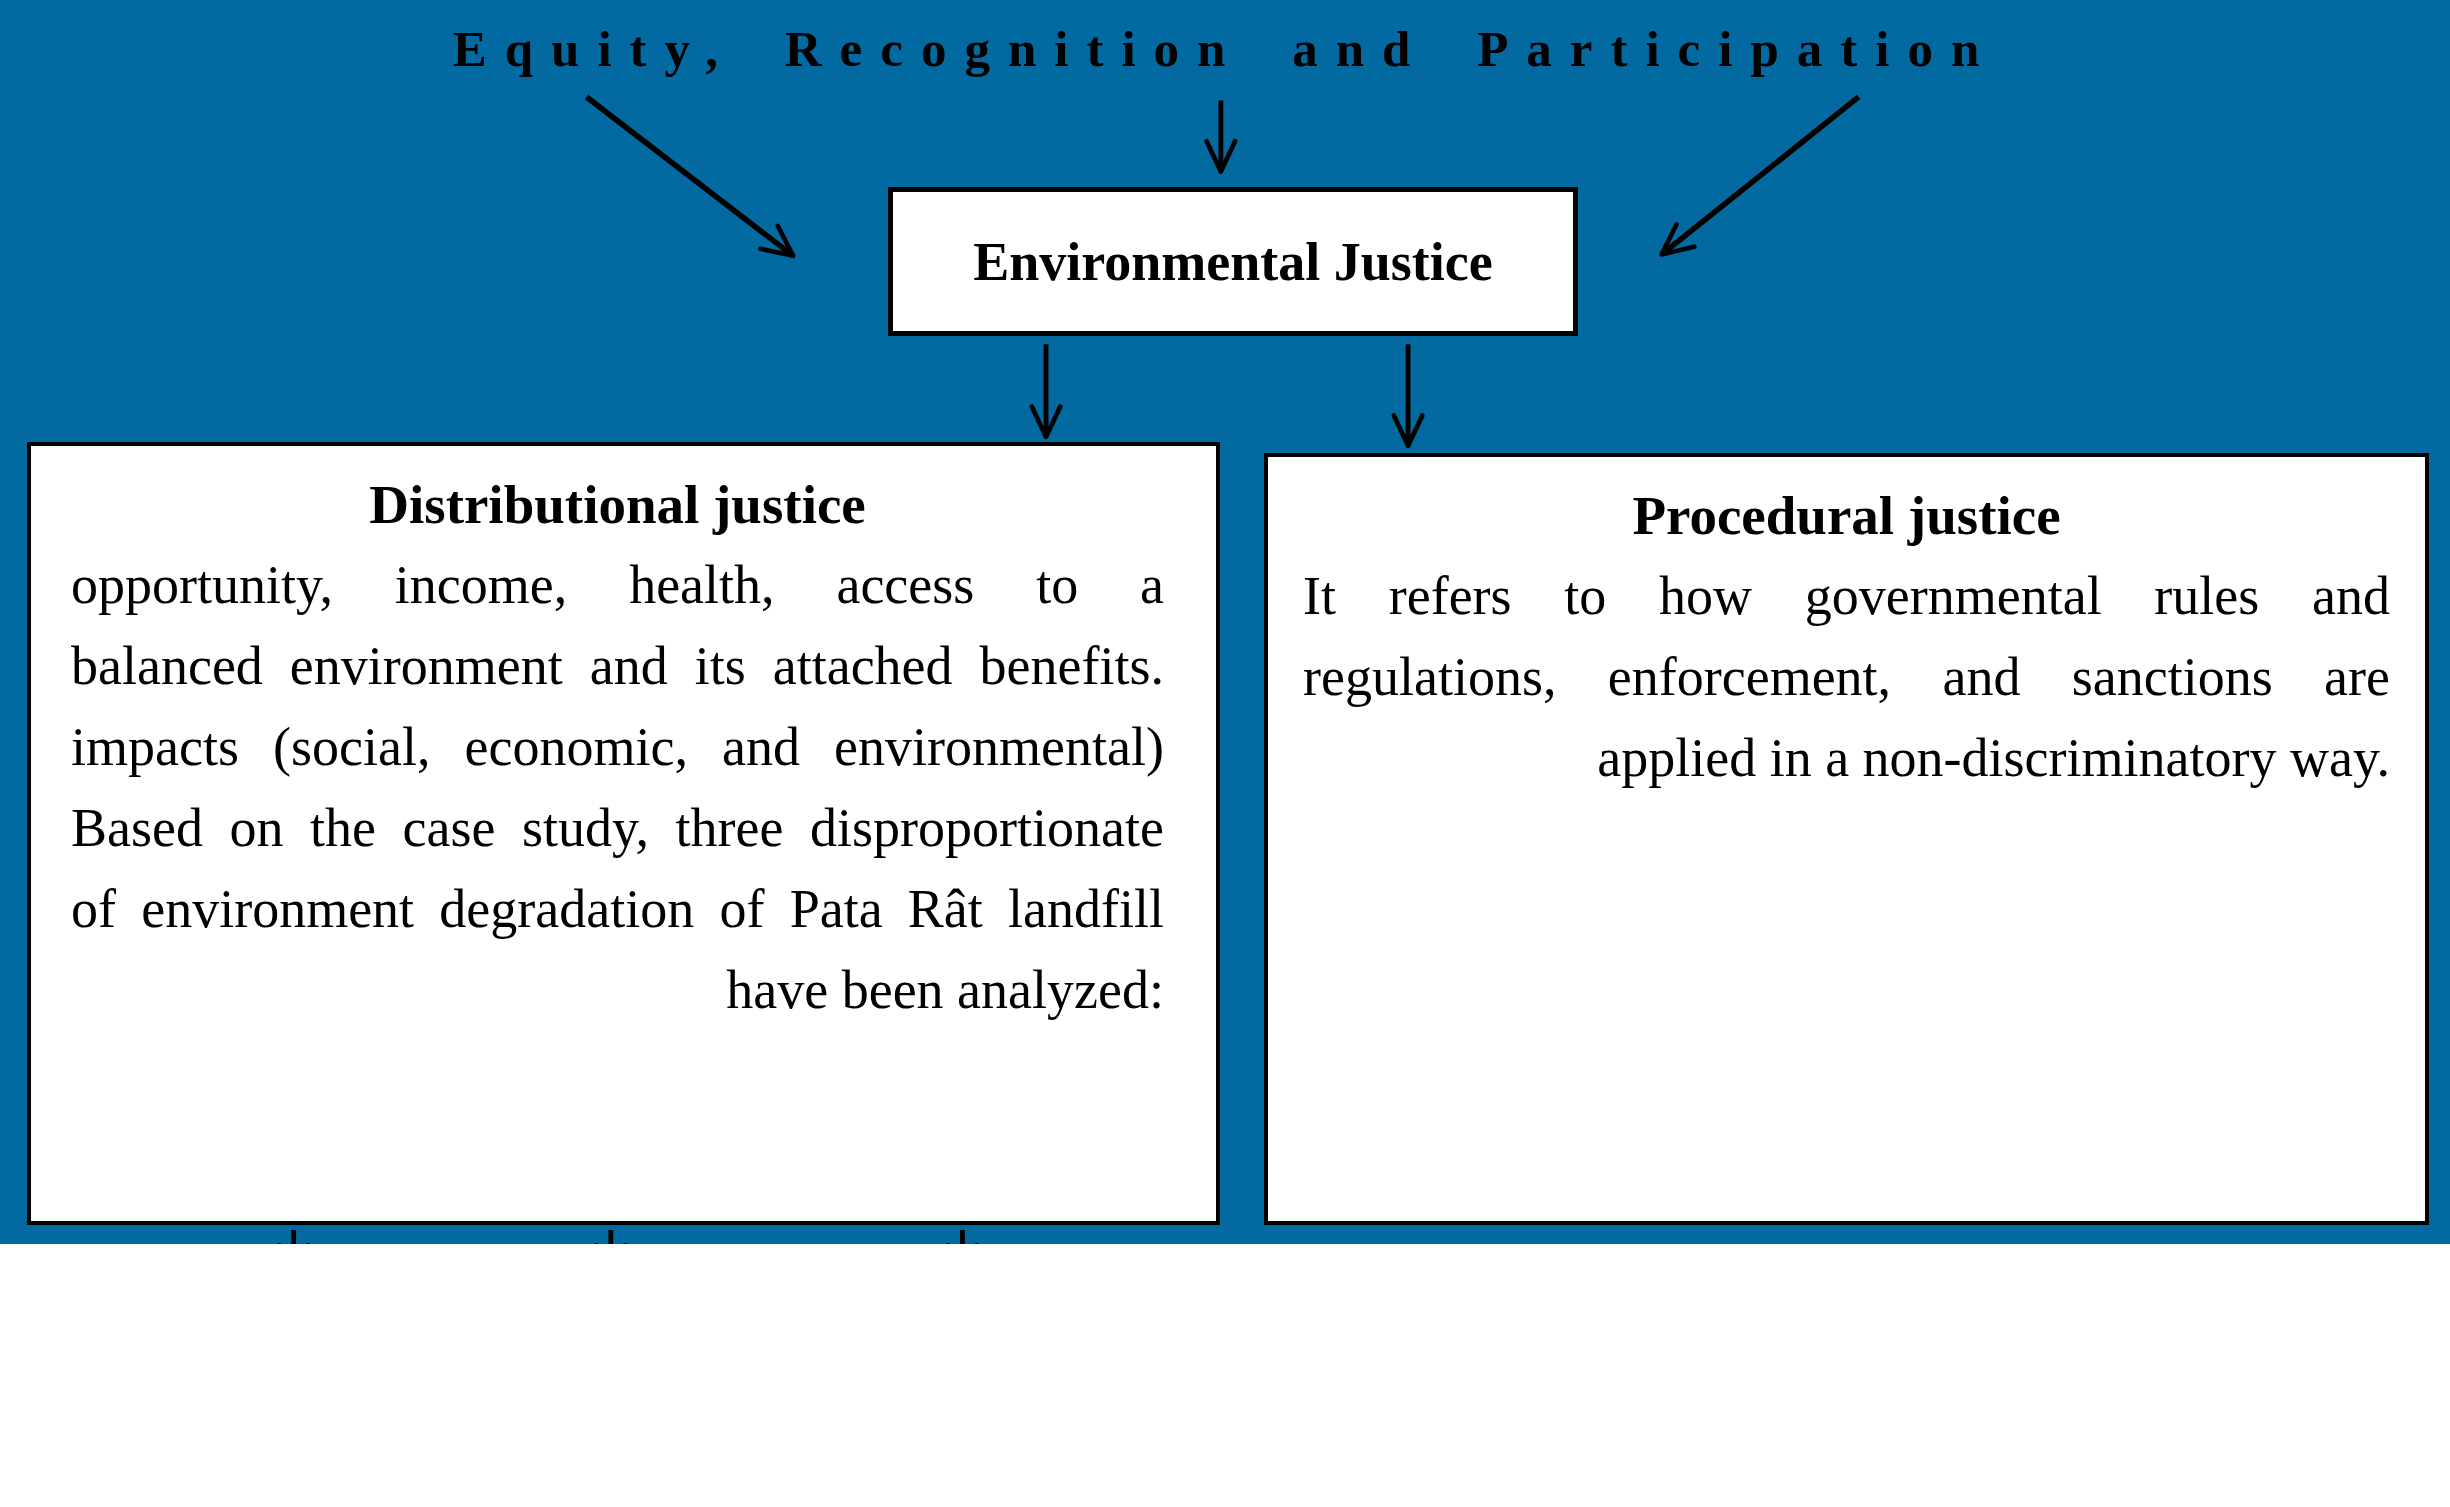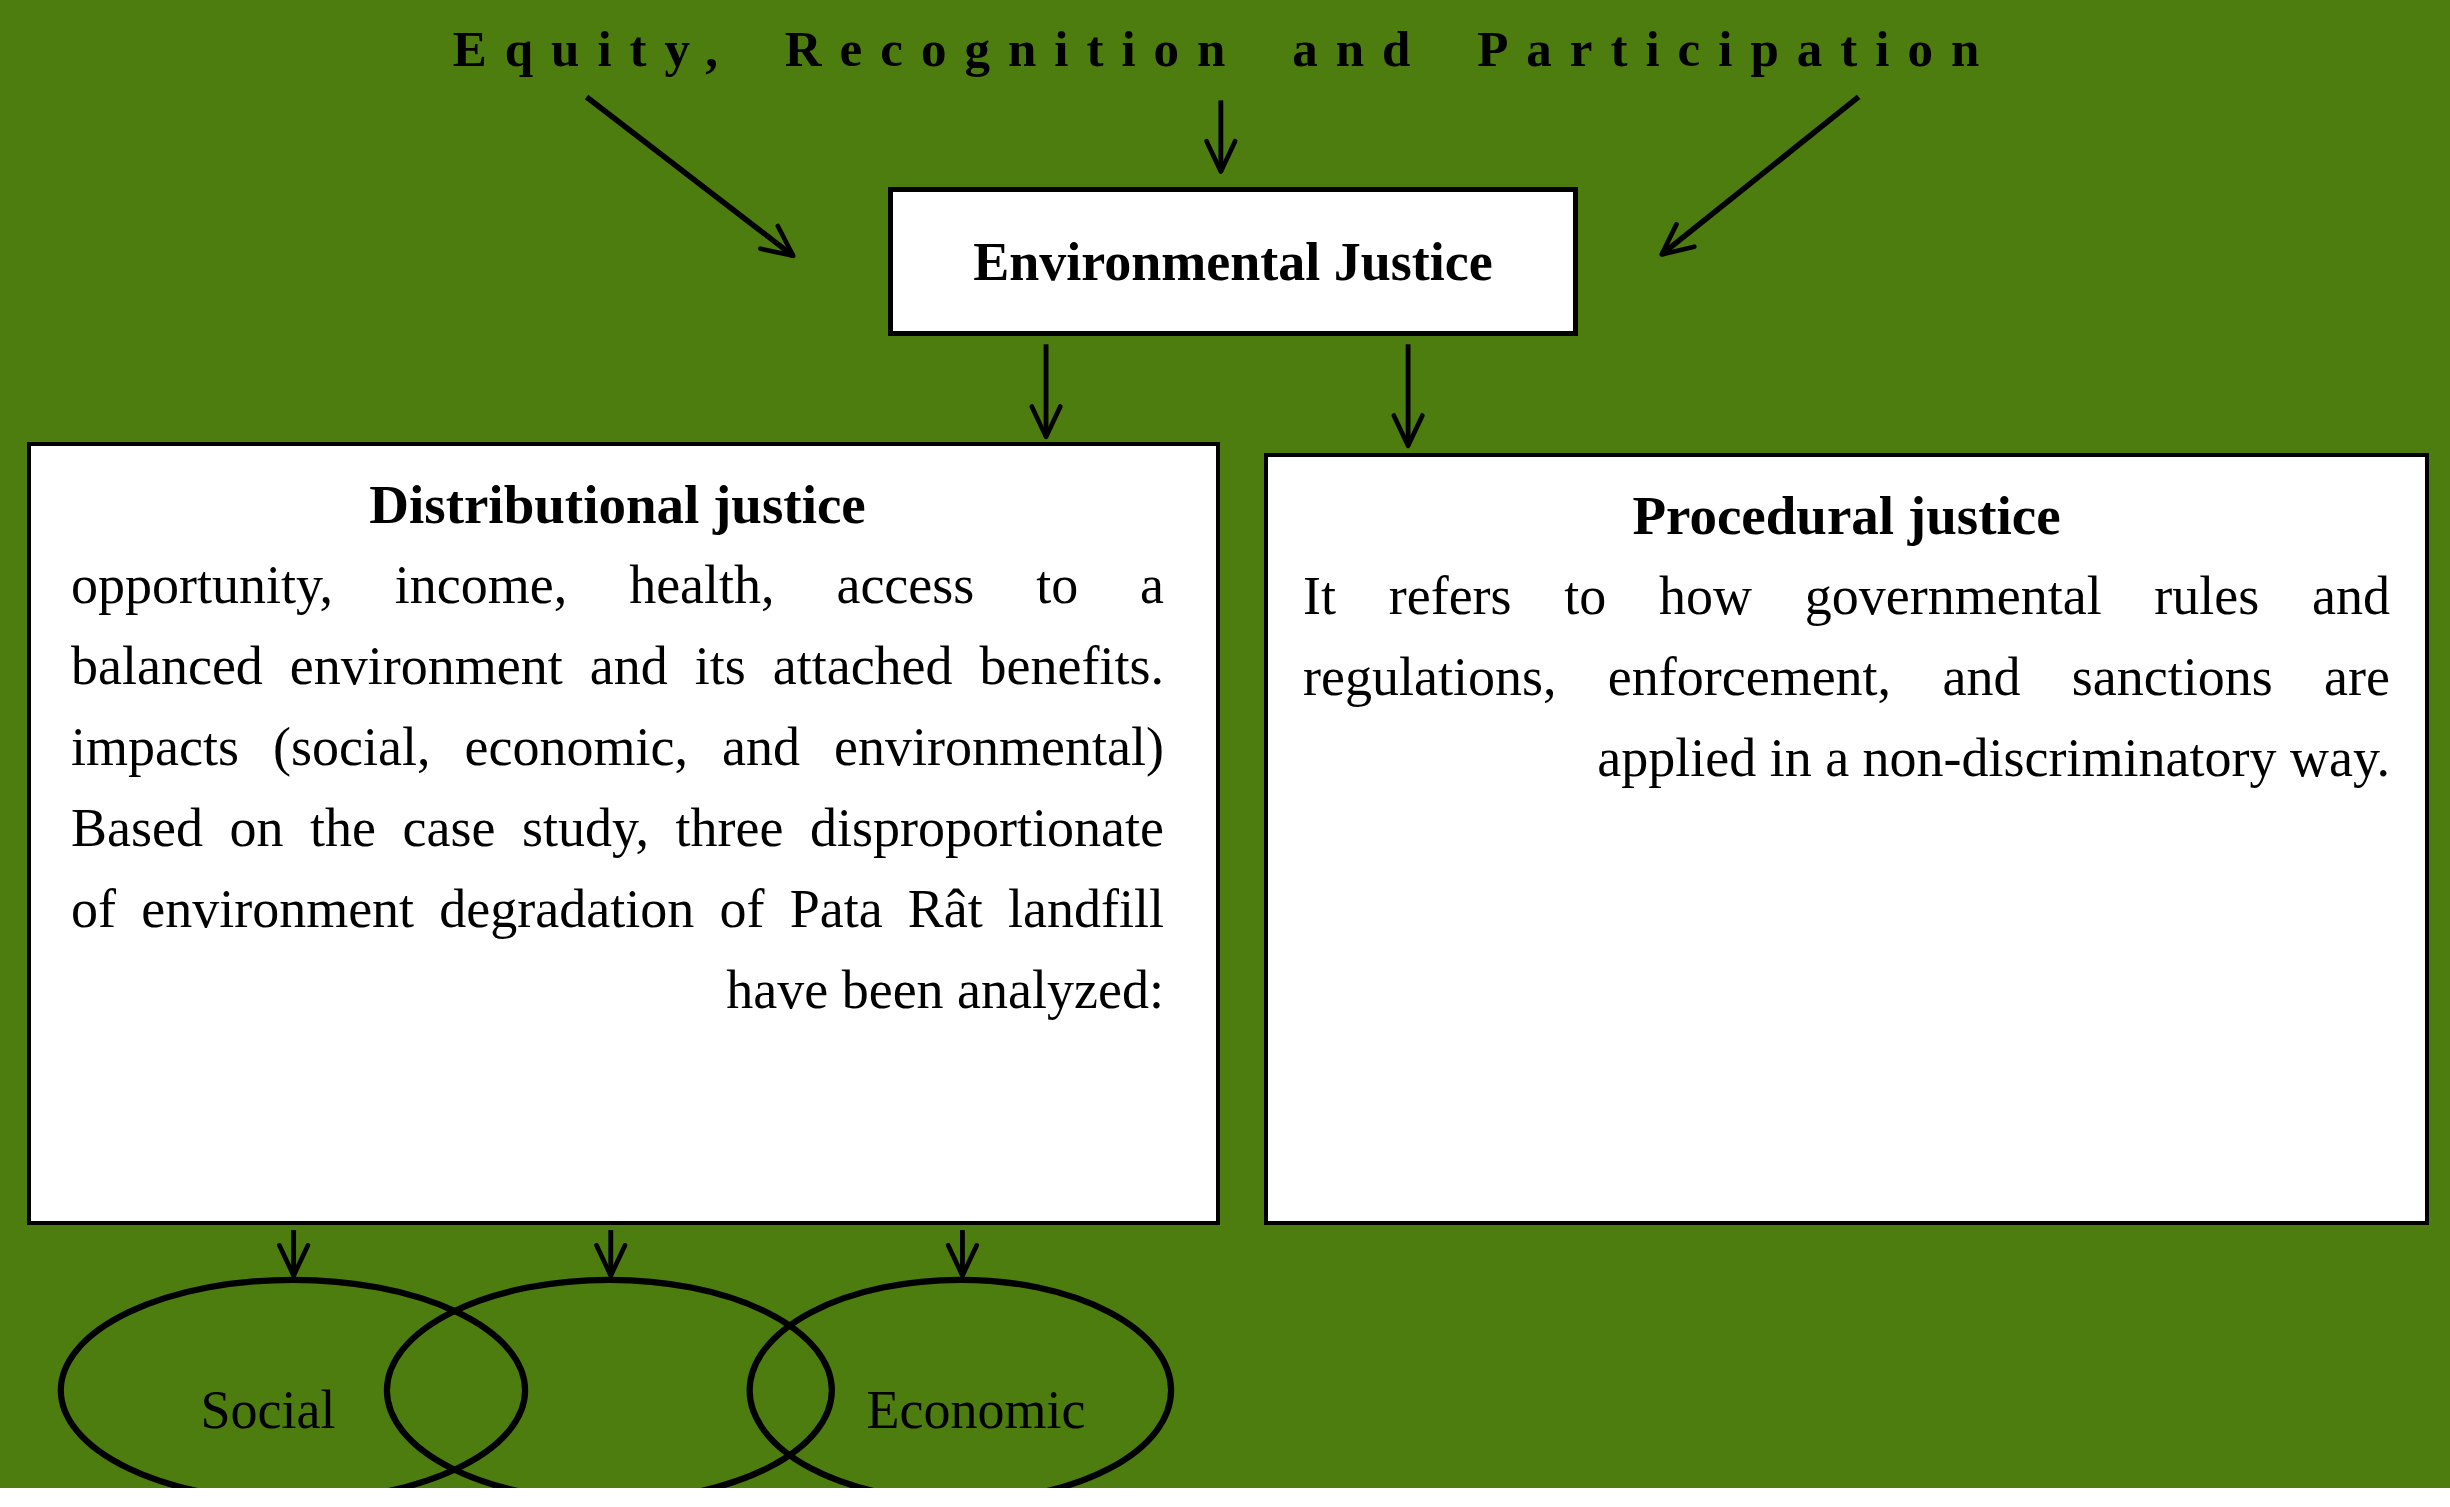--- a/index.html
+++ b/index.html
@@ -3,22 +3,22 @@
 <meta charset="utf-8">
 <style>
   html, body {
     margin: 0;
     padding: 0;
     background: #ffffff;
   }
   .canvas {
     position: relative;
     width: 2450px;
-    height: 1488px;
-    background: #4d7c0f;
+    height: 1244px;
+    background: #0369a1;
     font-family: "Liberation Serif", "DejaVu Serif", serif;
     color: #000000;
     overflow: hidden;
   }
   .overlay {
     position: absolute;
     left: 0; top: 0;
     width: 2450px;
     height: 1508px;
     z-index: 1;

